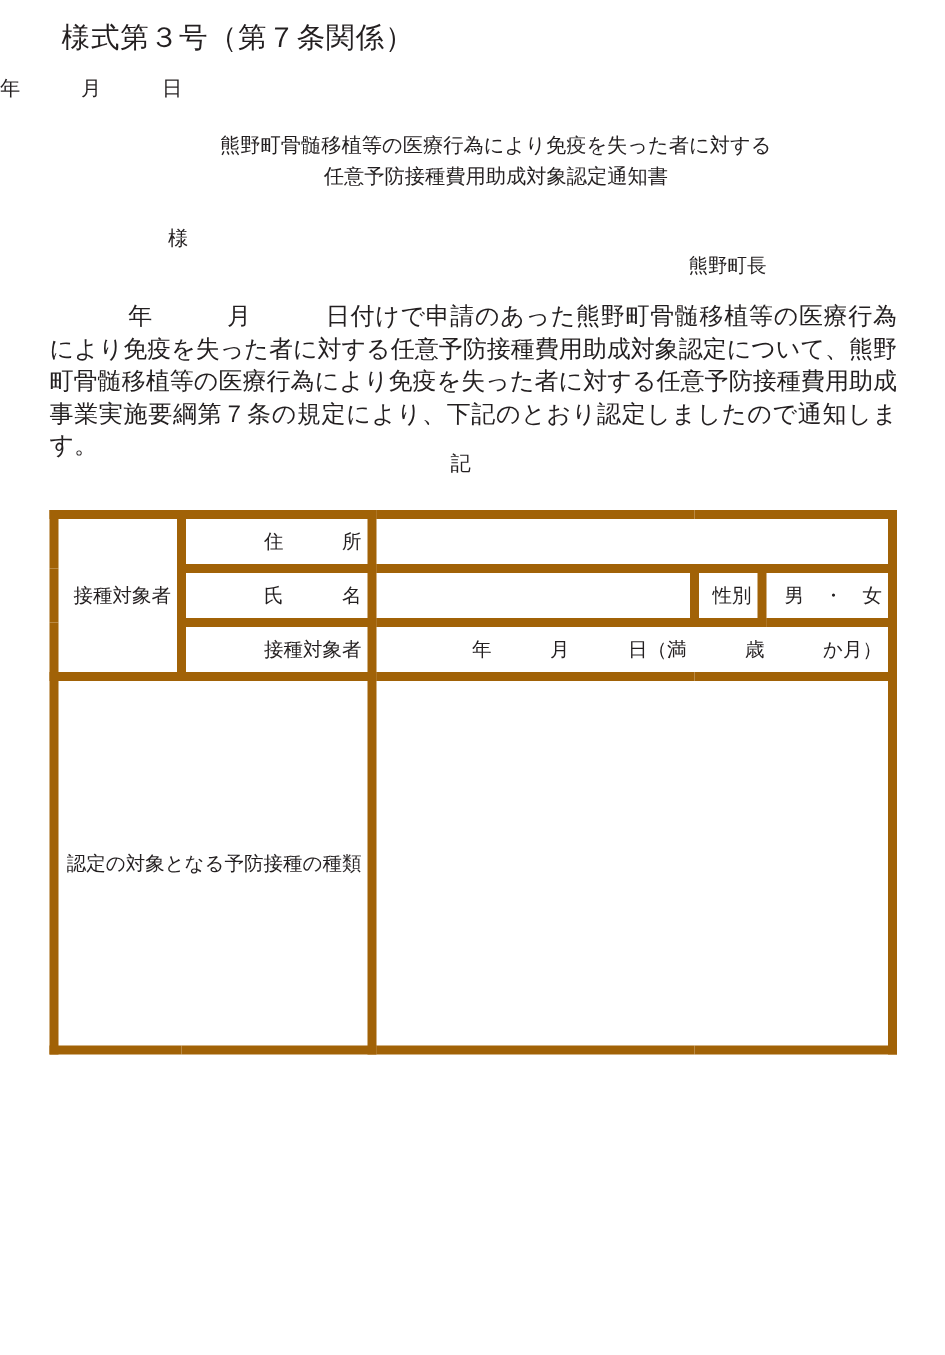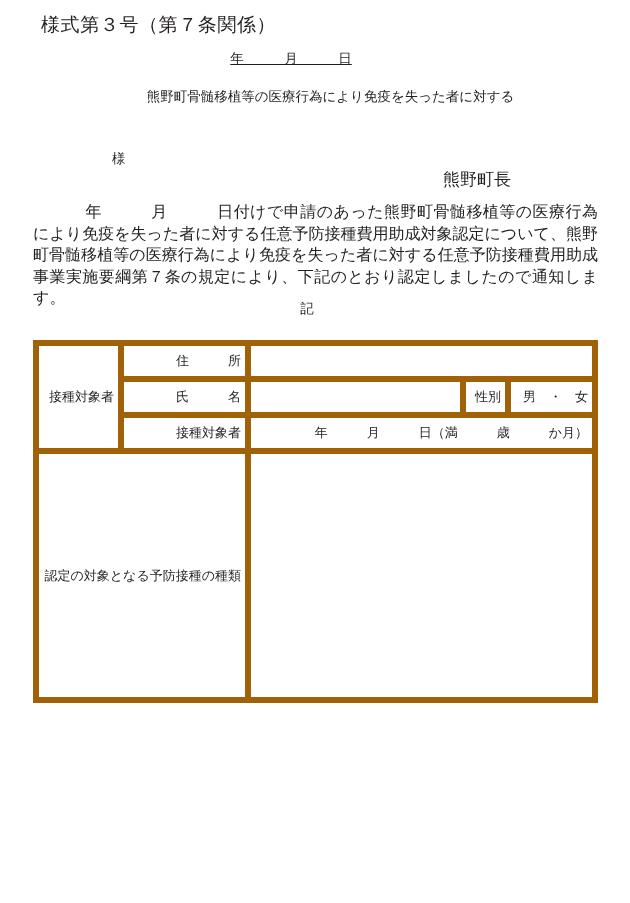--- a/index.html
+++ b/index.html
@@ -28,24 +28,23 @@
     top: 12px;
     font-size: 19px;
     letter-spacing: 0.6px;
     white-space: pre;
   }
   .date-line {
     position: absolute;
     left: 0;
     right: 48px;
     top: 50px;
-    text-align: center;
+    text-align: left;
     font-size: 13.5px;
     white-space: pre;
-    text-decoration: underline;
   }
   .doc-title {
     position: absolute;
     left: 0;
     right: 0;
     top: 86px;
     text-align: center;
     font-size: 13.5px;
     line-height: 21px;
     padding-left: 31px;
@@ -58,21 +57,21 @@
     top: 150px;
     font-size: 13.5px;
     white-space: pre;
   }
   .issuer {
     position: absolute;
     left: 0;
     right: 119px;
     top: 168px;
     text-align: right;
-    font-size: 17px;
+    font-size: 13px;
     white-space: pre;
     margin-left: 27px;
   }
 
   .body-text {
     position: absolute;
     left: 33px;
     top: 201px;
     width: 565px;
     font-size: 16px;
@@ -127,20 +126,21 @@
 <body>
 
 <div class="page">
 
   <div class="form-code">様式第３号（第７条関係）</div>
 
   <div class="date-line">年　　　月　　　日</div>
 
   <div class="doc-title">
     <span class="tline">熊野町骨髄移植等の医療行為により免疫を失った者に対する</span>
+    <span class="tline">任意予防接種費用助成対象認定通知書</span>
   </div>
 
   <div class="addressee">様</div>
 
   <div class="issuer">熊野町長</div>
 
   <div class="body-text"><span class="indent"></span><span>年　　　月　　　日付けで申請のあった熊野町骨髄移植等の医療行為により免疫を失った者に対する任意予防接種費用助成対象認定について、熊野町骨髄移植等の医療行為により免疫を失った者に対する任意予防接種費用助成事業実施要綱第７条の規定により、下記のとおり認定しましたので通知します。</span></div>
 
   <div class="kiji">
     <span>記</span>

